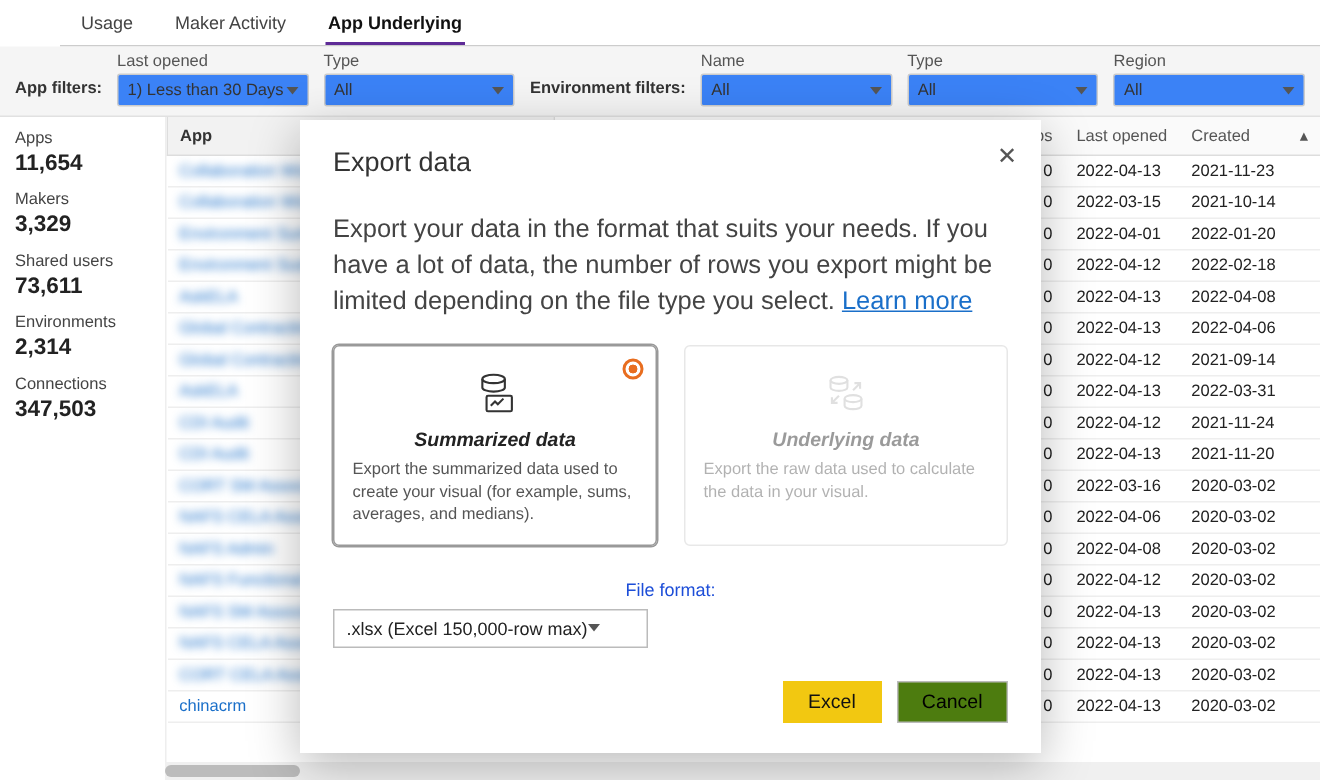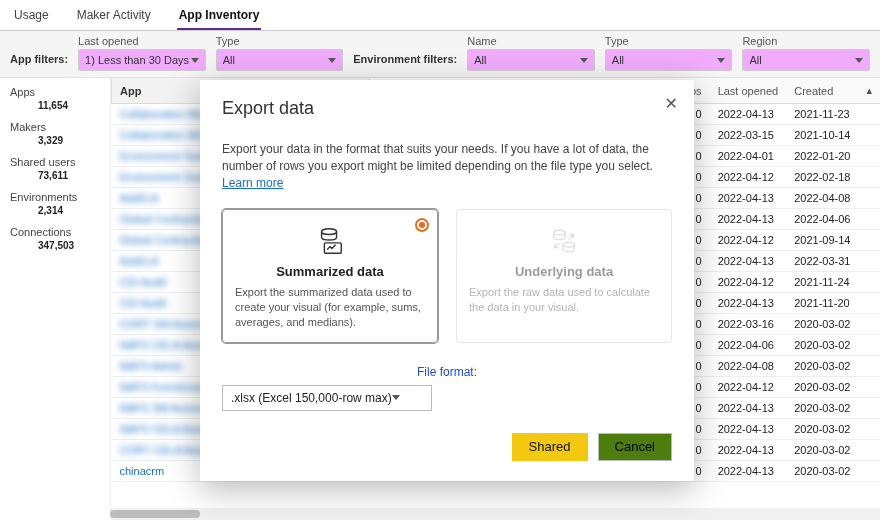--- a/index.html
+++ b/index.html
@@ -1,74 +1,74 @@
 <!DOCTYPE html>
 <html><head>
 <meta charset="utf-8">
 <style>
   * { box-sizing: border-box; font-family: "Segoe UI", Arial, sans-serif; }
   body { margin: 0; width: 880px; height: 520px; background: #fff; overflow: hidden; font-size: 12px; color: #222; position: relative; }
 
-  .tabs { display: flex; gap: 24px; padding: 4px 12px 0; border-bottom: 1px solid #ccc; }
+  .tabs { display: flex; gap: 24px; padding: 4px 12px 0; border-bottom: 1px solid #ccc; margin-left: 40px; }
   .tab { padding: 4px 2px 6px; color: #444; cursor: pointer; }
   .tab.active { font-weight: 600; border-bottom: 2px solid #5e2b97; color: #111; }
 
   .filterbar { display: flex; align-items: flex-start; padding: 4px 10px 6px; background: #f5f5f5; border-bottom: 1px solid #e1e1e1; gap: 10px; }
   .fb-label { font-size: 11px; font-weight: 600; padding-top: 18px; color: #333; white-space: nowrap; }
   .fb-group { display: flex; flex-direction: column; gap: 2px; flex: 1; }
   .fb-caption { font-size: 11px; color: #555; }
-  .fb-select { display: flex; justify-content: space-between; align-items: center; background: #f0abfc; border: 1px solid #ccc; border-radius: 2px; height: 22px; padding: 0 6px; cursor: pointer; font-size: 11px; color: #333; }
+  .fb-select { display: flex; justify-content: space-between; align-items: center; background: #3b82f6; border: 1px solid #ccc; border-radius: 2px; height: 22px; padding: 0 6px; cursor: pointer; font-size: 11px; color: #333; }
   .chev { width: 0; height: 0; border-left: 4px solid transparent; border-right: 4px solid transparent; border-top: 5px solid #555; }
 
   .body { display: flex; height: calc(100% - 72px); }
   .metrics { width: 110px; padding: 8px 10px; display: flex; flex-direction: column; gap: 10px; }
   .metric-label { font-size: 11px; color: #444; }
-  .metric-value { font-size: 10px; font-weight: 700; margin-top: 2px; margin-left: 28px; }
+  .metric-value { font-size: 15px; font-weight: 700; margin-top: 2px; }
 
   .tablewrap { flex: 1; overflow: hidden; border-left: 1px solid #eee; position: relative; }
   table { border-collapse: collapse; width: 100%; font-size: 11px; }
   thead th { background: #fafafa; border-bottom: 1px solid #ddd; padding: 6px 8px; text-align: left; font-weight: 400; color: #555; white-space: nowrap; }
   th.appcol { width: 300px; border-left: 1px solid #ddd; border-right: 1px solid #ddd; background: #f2f2f2; font-weight:600; color:#333;}
   tbody td { border-bottom: 1px solid #eee; padding: 4px 8px; white-space: nowrap; }
   td.appcell span { color: #1a6fc9; filter: blur(3px); }
   td.num { text-align: right; }
   .chinacrm { filter: none !important; }
 
   .modal-back { position: absolute; inset: 0; background: rgba(0,0,0,0); }
   .modal { position: absolute; left: 200px; top: 80px; width: 494px; background: #fff; box-shadow: 0 8px 32px rgba(0,0,0,0.28); padding: 18px 22px 20px; }
   .modal-title { font-size: 18px; color: #333; margin-bottom: 22px; }
   .modal-close { position: absolute; top: 14px; right: 16px; cursor: pointer; font-size: 16px; color: #555; }
-  .modal-desc { font-size: 12px; color: #444; line-height: 1.4; }
+  .modal-desc { font-size: 17px; color: #444; line-height: 1.4; }
   .modal-desc a { color: #1a6fc9; text-decoration: underline; cursor: pointer; }
   .cards { display: flex; gap: 18px; margin: 18px 0 22px; }
   .card { flex:1; border: 1px solid #ccc; border-radius: 4px; padding: 12px; position: relative; }
   .card.selected { border-color: #999; box-shadow: 0 0 0 1px #999; }
   .card.disabled { opacity: 0.45; }
   .radio { position: absolute; top: 8px; right: 8px; width: 14px; height: 14px; border: 2px solid #e86d1f; border-radius: 50%; background: radial-gradient(circle,#e86d1f 40%,transparent 44%); }
   .card-icon { display:flex; justify-content:center; margin: 4px 0 8px; color:#333;}
   .card-icon svg { width:30px; height:30px; }
   .card.disabled .card-icon { color:#bbb; }
-  .card-title { text-align: center; font-weight: 600; font-size: 13px; margin-bottom: 6px; }
+  .card-title { text-align: center; font-weight: 600; font-size: 13px; margin-bottom: 6px; font-style: italic; }
   .card-body { font-size: 11px; color: #555; line-height: 1.35; }
   .ff-label { font-size: 12px; color: #1d4ed8; margin-bottom: 6px; text-align: center; }
   .ff-select { display: inline-flex; align-items:center; justify-content: flex-start; border: 1px solid #bbb; background:#fff; height:26px; padding:0 8px; width: 210px; font-size:12px; cursor:pointer; }
   .modal-actions { display:flex; justify-content:flex-end; gap:10px; margin-top: 22px; }
   .btn { height: 28px; padding: 0 16px; font-size: 13px; border: 1px solid #bbb; background:#4d7c0f; cursor:pointer; }
   .btn.primary { background: #f2c811; border-color: #f2c811; color:#111; font-weight:400;}
 
   .hscroll { position:absolute; left:110px; right:0; bottom:0; height:12px; background:#f0f0f0;}
   .hthumb { position:absolute; left:0; top:2px; height:8px; width:90px; background:#bcbcbc; border-radius:4px;}
 </style>
 </head>
 <body>
 
 <div class="tabs">
   <div class="tab">Usage</div>
   <div class="tab">Maker Activity</div>
-  <div class="tab active">App Inventory</div>
+  <div class="tab active">App Underlying</div>
 </div>
 
 <div class="filterbar">
   <div class="fb-label">App filters:</div>
   <div class="fb-group">
     <span class="fb-caption">Last opened</span>
     <div class="fb-select">
       <span>1) Less than 30 Days</span>
         <span class="chev"></span>
     </div>
@@ -346,16 +346,16 @@
       <div class="card-title">Underlying data</div>
       <div class="card-body">Export the raw data used to calculate the data in your visual.</div>
     </div>
   </div>
   <div class="ff-label">File format:</div>
   <div class="ff-select">
     <span>.xlsx (Excel 150,000-row max)</span>
       <span class="chev"></span>
   </div>
   <div class="modal-actions">
-    <button class="btn primary">Shared</button>
+    <button class="btn primary">Excel</button>
     <button class="btn">Cancel</button>
   </div>
 </div>
 
 </body></html>

